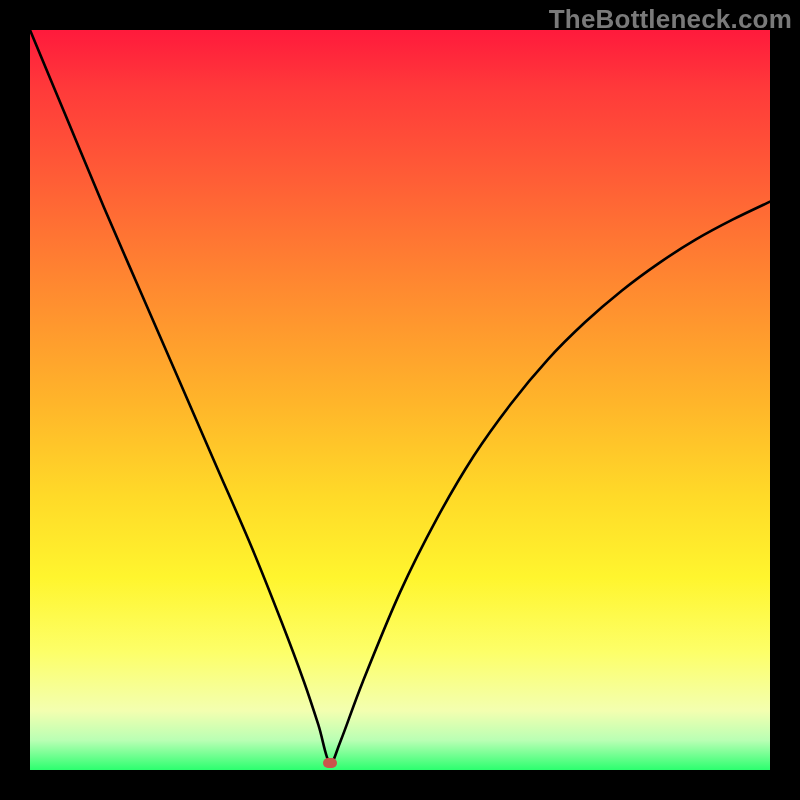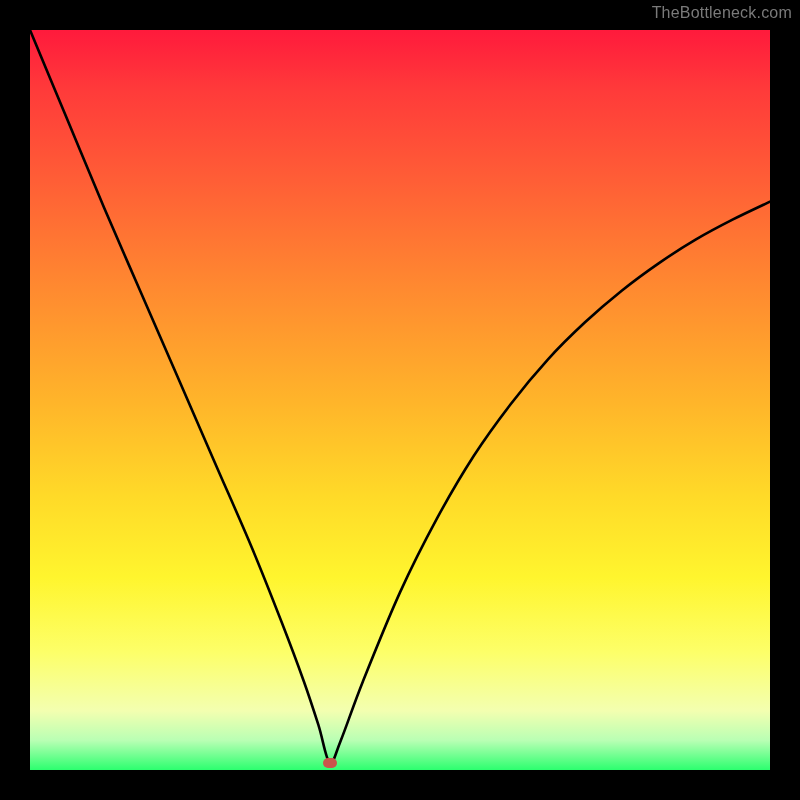--- a/index.html
+++ b/index.html
@@ -38,22 +38,22 @@
       #f3ffb0 92%,
       #b9ffb4 96%,
       #2cff6f 100%
     );
   }
   .watermark {
     position: absolute;
     top: 4px;
     right: 8px;
     color: #7a7a7a;
-    font-size: 16px;
-    font-weight: 400;
+    font-size: 26px;
+    font-weight: 700;
     letter-spacing: 0.2px;
   }
   svg.curve {
     position: absolute;
     top: 0;
     left: 0;
     width: 740px;
     height: 740px;
     overflow: visible;
   }

